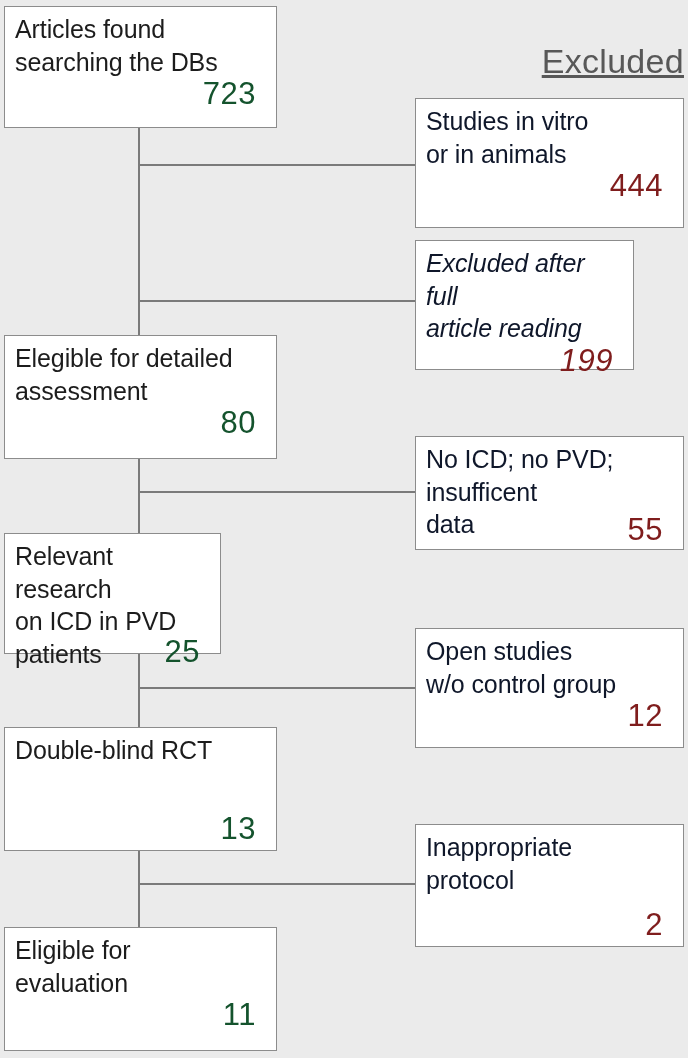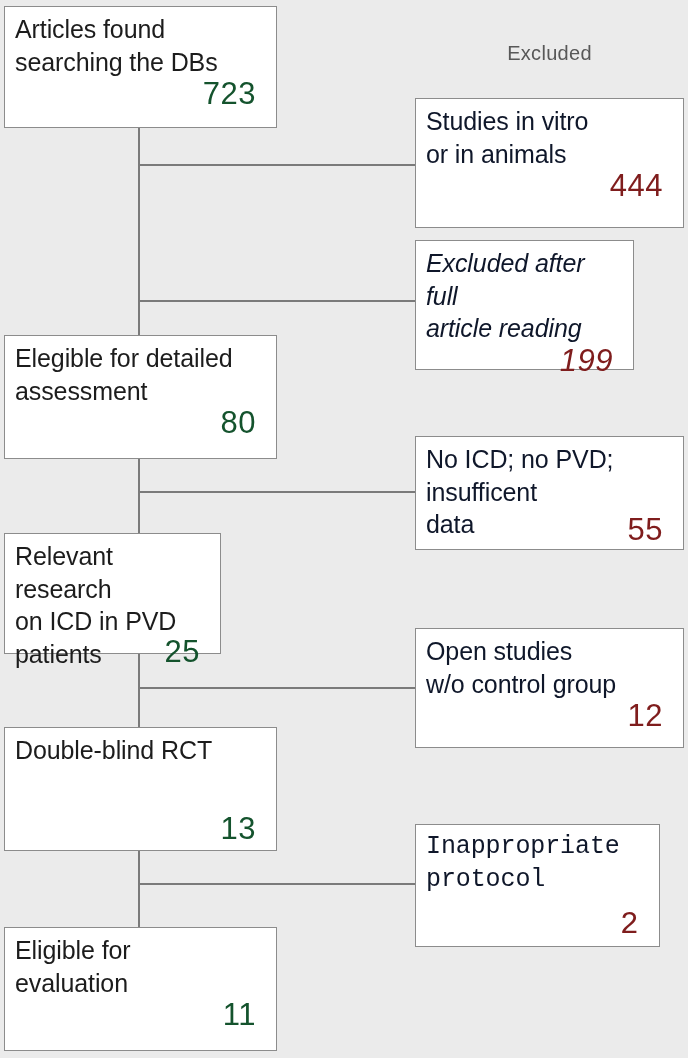--- a/index.html
+++ b/index.html
@@ -46,24 +46,25 @@
   }
   .box.inline-num .label{display:block;}
   .box.inline-num .num{display:block;margin-top:0;}
 
   .box.right .num{color:#7f1d1d;}
   .box.right .label{color:#0f172a;}
 
   
   .excluded-title{
     position:absolute;
-    font-size:20px;
+    font-size:34px;
     color:#585858;
-    text-align:center;
+    text-align:right;
     letter-spacing:0.3px;
+    text-decoration:underline;
   }
 </style>
 </head>
 <body>
 
 <div id="flow">
 
   <div class="vline" style="left:138px;top:128px;height:207px;"></div>
 
   <div class="hline" style="left:138px;top:164px;width:279px;"></div>
@@ -129,19 +130,19 @@
 data</div>
     <div class="num">55</div>
   </div>
 
   <div class="box right inline-num" style="left:415px;top:628px;width:269px;height:120px;">
     <div class="label">Open studies
 w/o control group</div>
     <div class="num">12</div>
   </div>
 
-  <div class="box right" style="left:415px;top:824px;width:245px;height:123px;font-family:Liberation Mono, monospace;">
+  <div class="box right" style="left:415px;top:824px;width:269px;height:123px;">
     <div class="label">Inappropriate
 protocol</div>
     <div class="num">2</div>
   </div>
 
 </div>
 
 </body></html>

